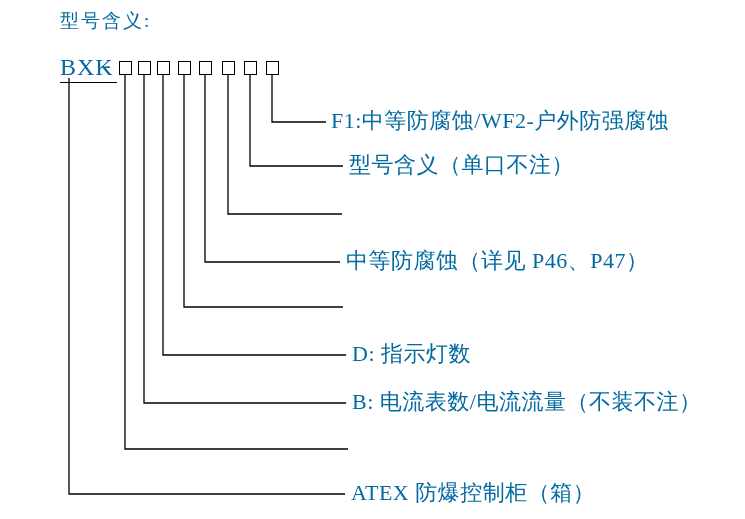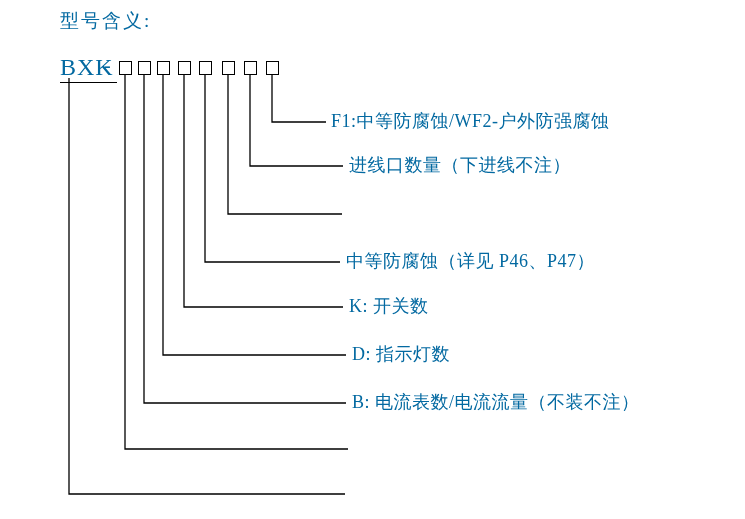--- a/index.html
+++ b/index.html
@@ -54,21 +54,21 @@
     height: 519px;
     pointer-events: none;
   }
   .connectors polyline {
     fill: none;
     stroke: #000;
     stroke-width: 1.3;
   }
   .label {
     position: absolute;
-    font-size: 18px;
+    font-size: 22px;
     line-height: 22px;
     white-space: nowrap;
     letter-spacing: 0.5px;
   }
 </style>
 </head>
 <body>
 
 <div class="page">
 
@@ -93,19 +93,19 @@
     <polyline points="184,75 184,214 298,214"></polyline>
     <polyline points="161,75 161,262 296,262"></polyline>
     <polyline points="140,75 140,307 299,307"></polyline>
     <polyline points="119,75 119,355 302,355"></polyline>
     <polyline points="100,75 100,403 302,403"></polyline>
     <polyline points="81,75 81,449 304,449"></polyline>
     <polyline points="25,78 25,494 301,494"></polyline>
   </svg>
 
   <div class="label" style="top:110px; left:287px">F1:中等防腐蚀/WF2-户外防强腐蚀</div>
-  <div class="label" style="top:154px; left:305px">进线口数量（下进线不注）</div>
+  <div class="label" style="top:154px; left:305px">型号含义（单口不注）</div>
   <div class="label" style="top:250px; left:302px">中等防腐蚀（详见 P46、P47）</div>
-  <div class="label" style="top:295px; left:305px">K: 开关数</div>
   <div class="label" style="top:343px; left:308px">D: 指示灯数</div>
   <div class="label" style="top:391px; left:308px">B: 电流表数/电流流量（不装不注）</div>
+  <div class="label" style="top:482px; left:307px">ATEX 防爆控制柜（箱）</div>
 
 </div>
 
 </body></html>

